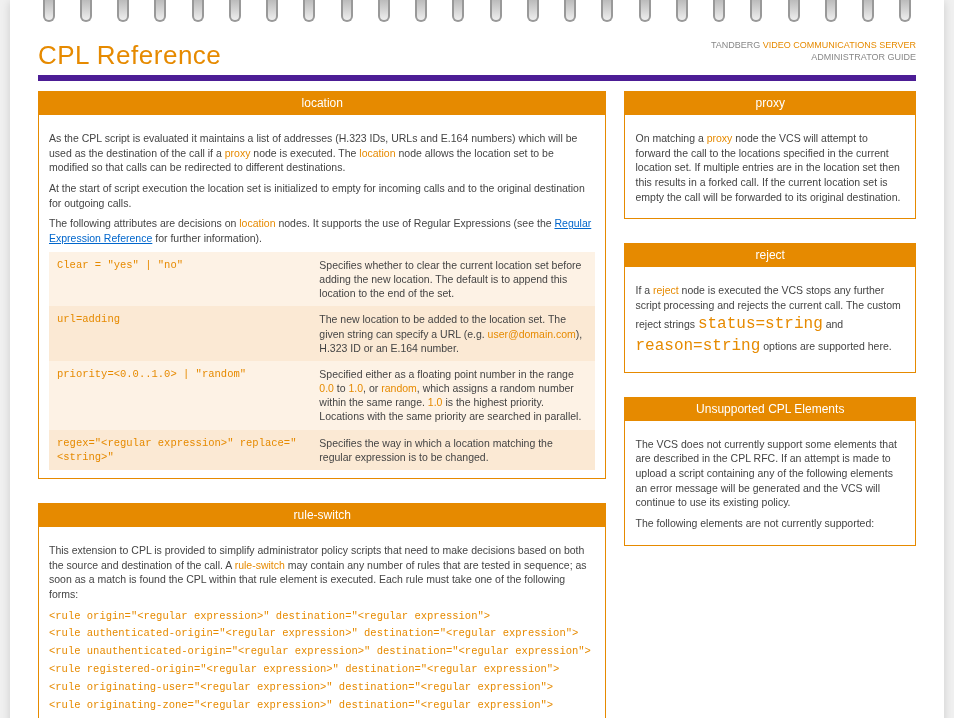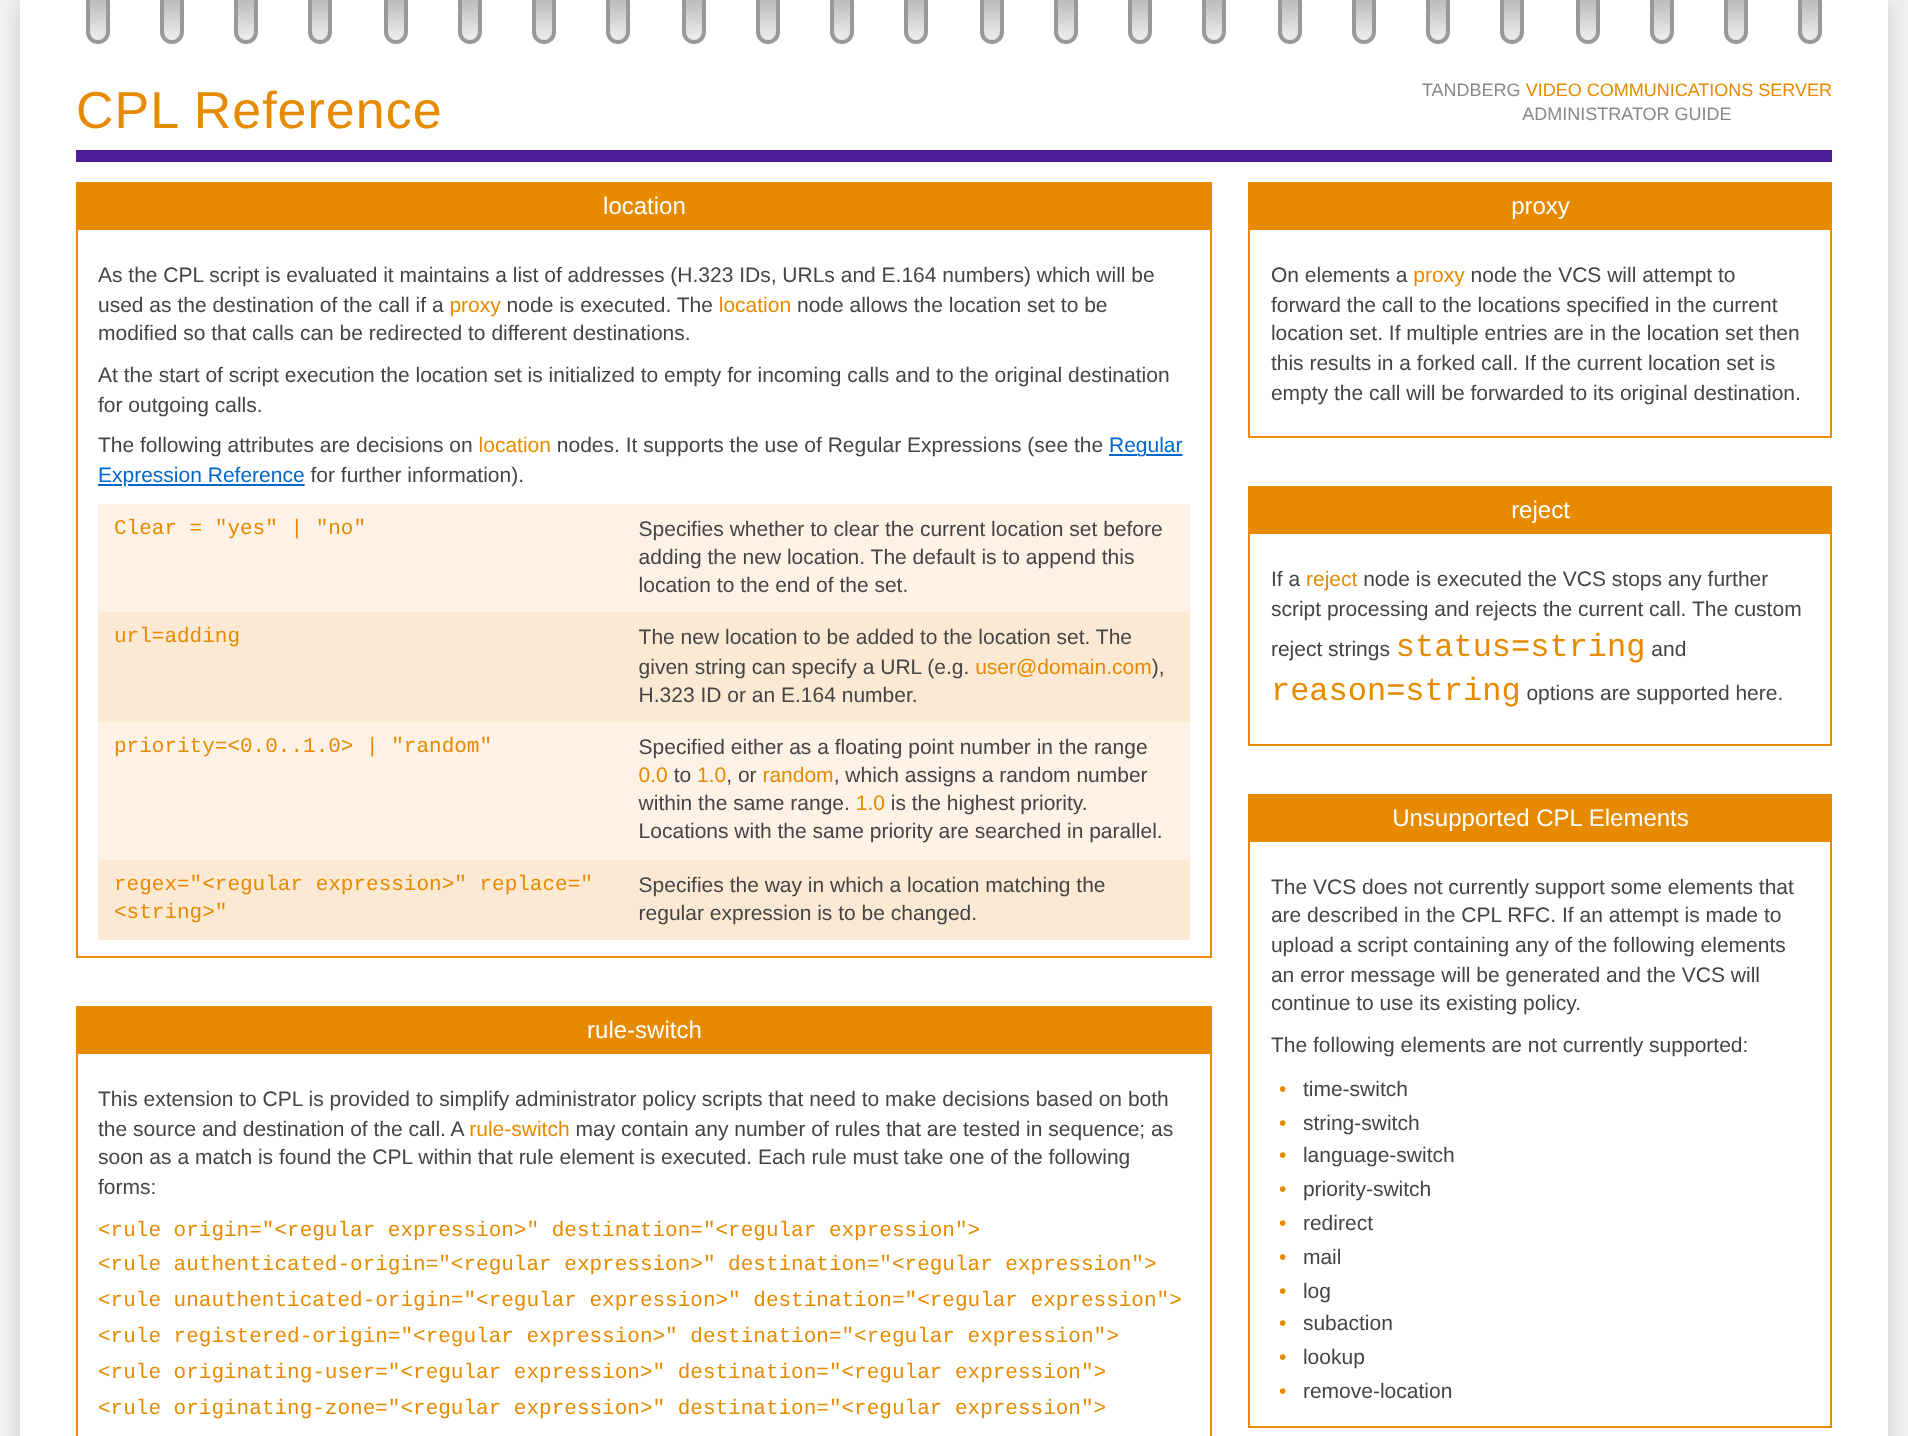--- a/index.html
+++ b/index.html
@@ -3,21 +3,21 @@
 <meta charset="utf-8">
 <style>
   * { box-sizing: border-box; margin: 0; padding: 0; }
   body { background: #f0f0f0; font-family: Arial, Helvetica, sans-serif; font-size: 11px; color: #333; width: 954px; margin: 0 auto; }
   .page { background: #fff; margin: 0 10px; border-radius: 0 0 8px 8px; box-shadow: 0 2px 10px rgba(0,0,0,0.15); position: relative; }
   .spiral { height: 30px; display: flex; justify-content: space-around; align-items: flex-start; padding: 0 20px; }
   .spiral span { width: 12px; height: 22px; border: 2px solid #999; border-top: none; border-radius: 0 0 8px 8px; background: linear-gradient(#bbb,#eee); }
   .content { padding: 10px 28px 5px 28px; }
   .header-row { display: flex; justify-content: space-between; align-items: flex-start; border-bottom: 6px solid #4c1d95; padding-bottom: 4px; margin-bottom: 10px; }
   .page-title { font-size: 26px; font-weight: normal; color: #e68a00; letter-spacing: 0.5px; }
-  .header-right { text-align: center; font-size: 9px; color: #888; line-height: 1.3; }
+  .header-right { text-align: right; font-size: 9px; color: #888; line-height: 1.3; }
   .header-right .orange { color: #e68a00; }
   .columns { display: flex; gap: 18px; }
   .col-left { flex: 1.95; }
   .col-right { flex: 1; }
   .section-title { background: #e68a00; color: #fff; text-align: center; padding: 5px 0; font-size: 12px; margin-bottom: 8px; }
   .box { border: 1px solid #e68a00; border-top: none; margin-bottom: 24px; }
   .box-body { padding: 8px 10px; font-size: 10.5px; line-height: 1.4; color: #444; }
   .box-body p { margin-bottom: 6px; }
   .kw { color: #e68a00; }
   .link { color: #0066cc; text-decoration: underline; cursor: pointer; }
@@ -127,50 +127,38 @@
           </div>
         </div>
       </div>
 
       <div class="col-right">
 
         <div class="box">
           <div class="section-title">proxy</div>
           <div class="box-body">
             <p>
-              <span>On elements a </span><span class="kw">proxy</span><span> node the VCS will attempt to forward the call to the locations specified in the current location set. If multiple entries are in the location set then this results in a forked call. If the current location set is empty the call will be forwarded to its original destination.</span>
+              <span>On matching a </span><span class="kw">proxy</span><span> node the VCS will attempt to forward the call to the locations specified in the current location set. If multiple entries are in the location set then this results in a forked call. If the current location set is empty the call will be forwarded to its original destination.</span>
             </p>
           </div>
         </div>
 
         <div class="box">
           <div class="section-title">reject</div>
           <div class="box-body">
             <p>
               <span>If a </span><span class="kw">reject</span><span> node is executed the VCS stops any further script processing and rejects the current call. The custom reject strings </span><span class="mono">status=string</span><span> and </span><span class="mono">reason=string</span><span> options are supported here.</span>
             </p>
           </div>
         </div>
 
         <div class="box">
           <div class="section-title">Unsupported CPL Elements</div>
           <div class="box-body">
             <p>The VCS does not currently support some elements that are described in the CPL RFC. If an attempt is made to upload a script containing any of the following elements an error message will be generated and the VCS will continue to use its existing policy.</p>
             <p>The following elements are not currently supported:</p>
-            <ul class="ul">
-              <li>time-switch</li>
-              <li>string-switch</li>
-              <li>language-switch</li>
-              <li>priority-switch</li>
-              <li>redirect</li>
-              <li>mail</li>
-              <li>log</li>
-              <li>subaction</li>
-              <li>lookup</li>
-              <li>remove-location</li>
-            </ul>
           </div>
         </div>
       </div>
     </div>
   </div>
 
 </div>
 
 </body></html>

